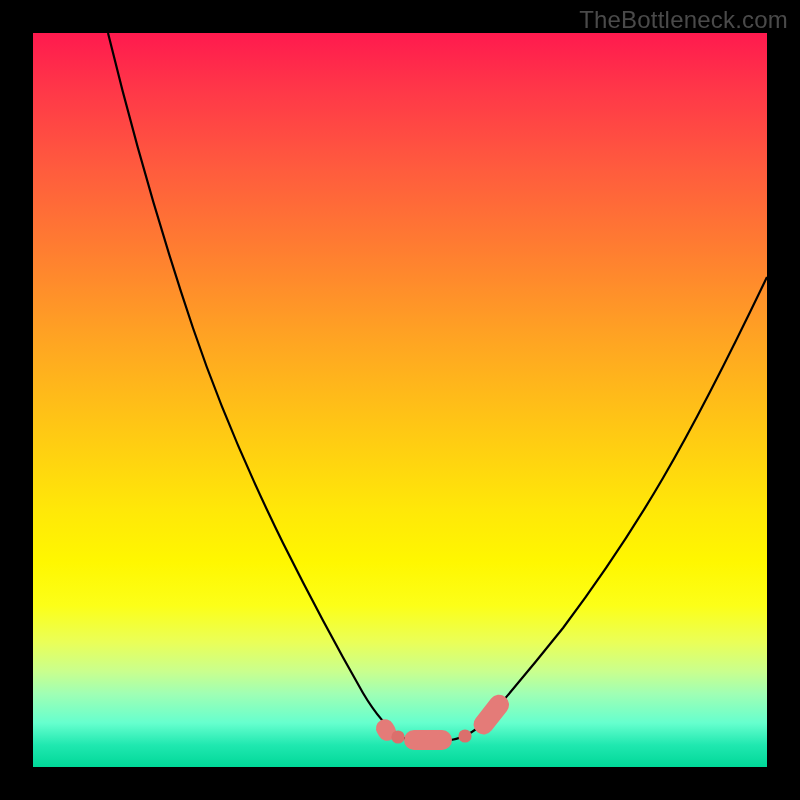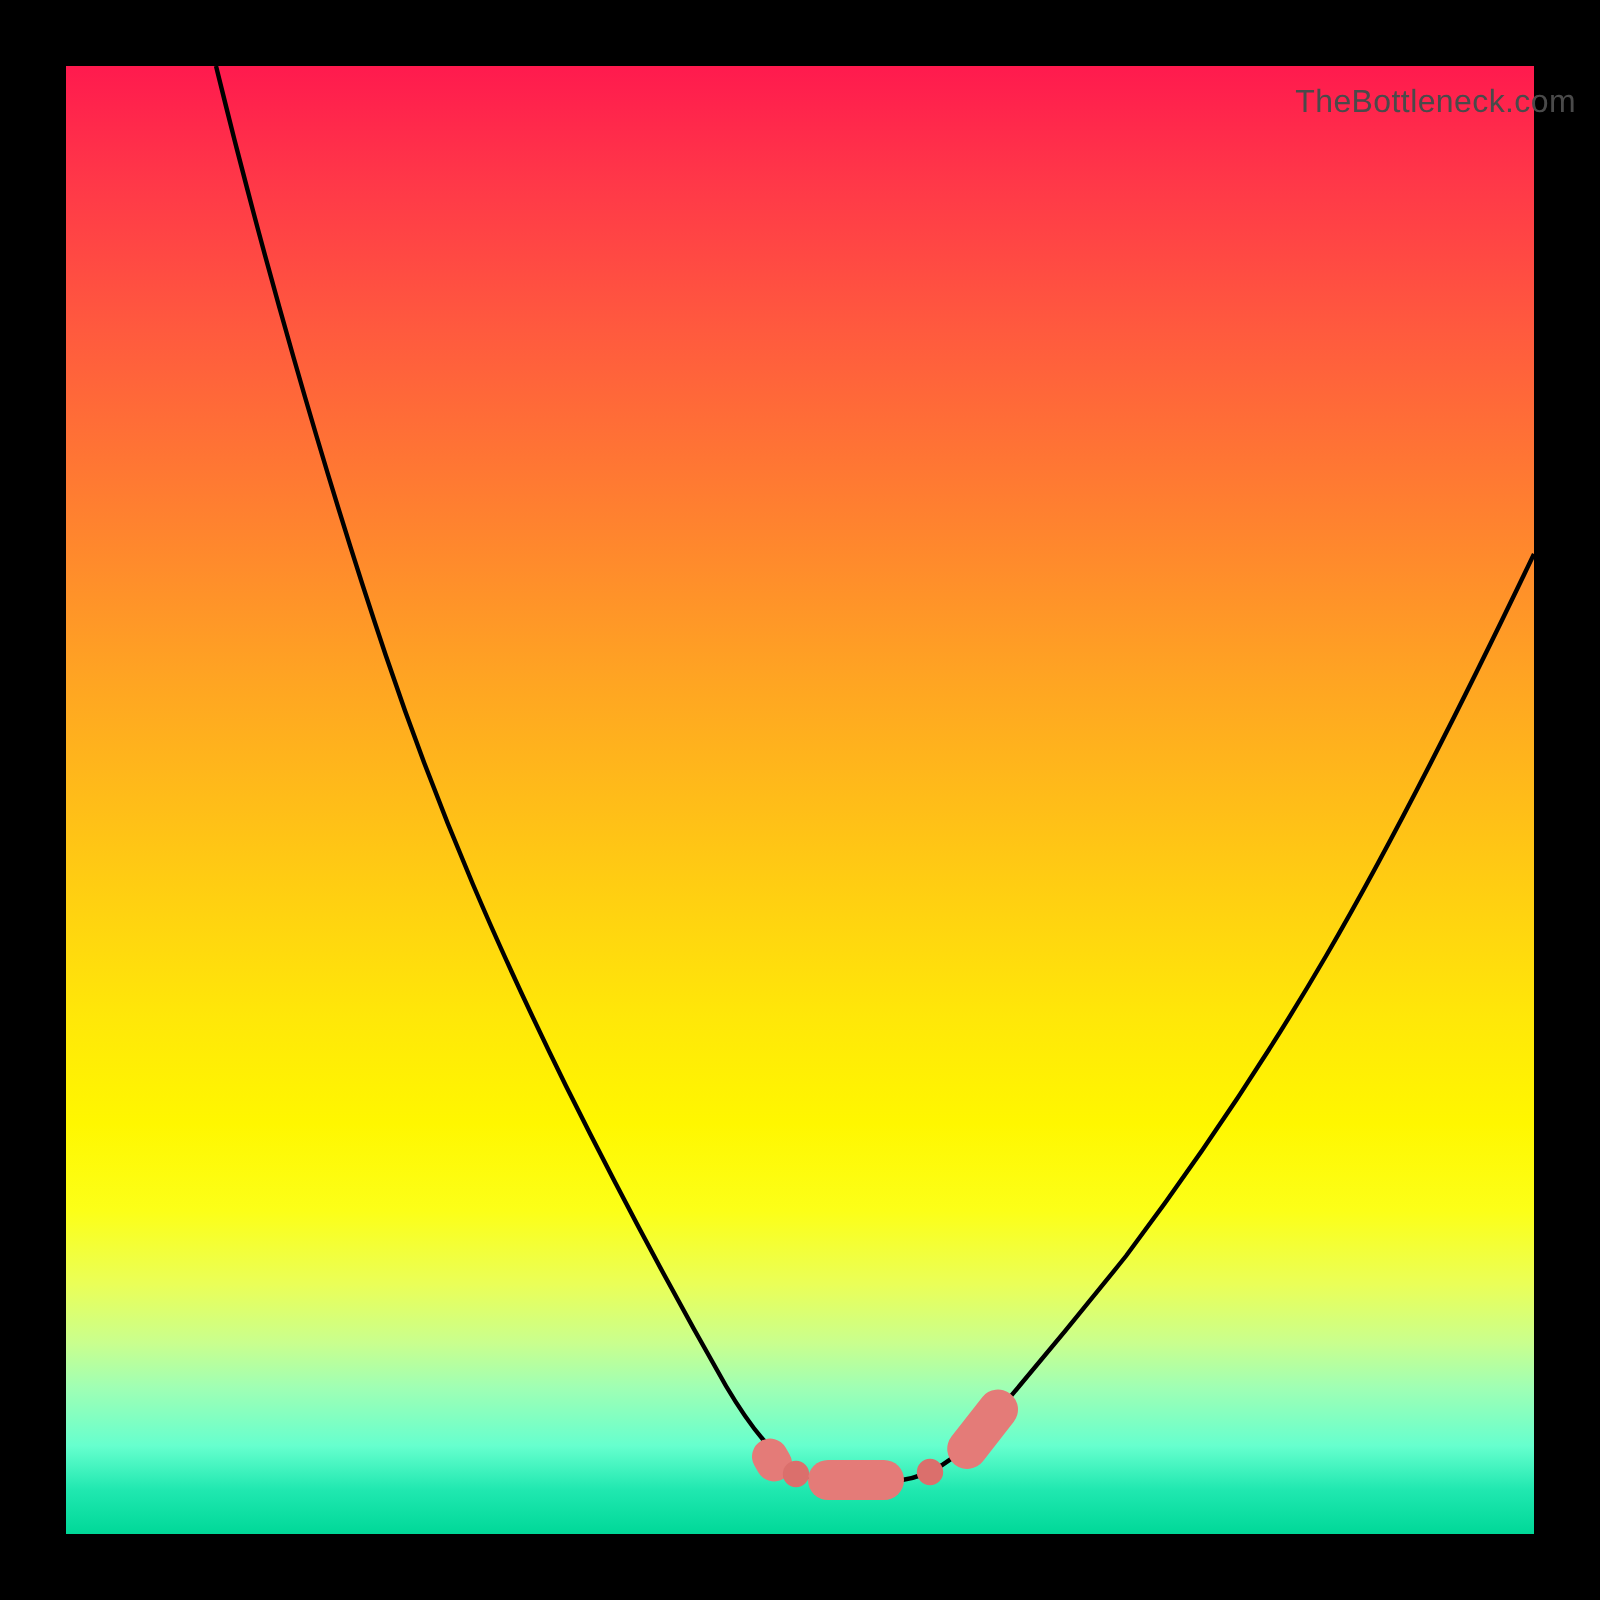--- a/index.html
+++ b/index.html
@@ -54,26 +54,25 @@
   }
   .svg-layer {
     position: absolute;
     left: 0;
     top: 0;
   }
   .attribution {
     position: absolute;
     top: 6px;
     right: 12px;
-    font-size: 16px;
+    font-size: 24px;
     font-weight: 400;
     color: #4a4a4a;
     letter-spacing: 0.2px;
     user-select: text;
-    margin-top: 37px;
   }
 </style>
 </head>
 <body>
 
 <div class="frame">
 
   <div class="plot">
     <div class="gradient-bg"></div>
 

